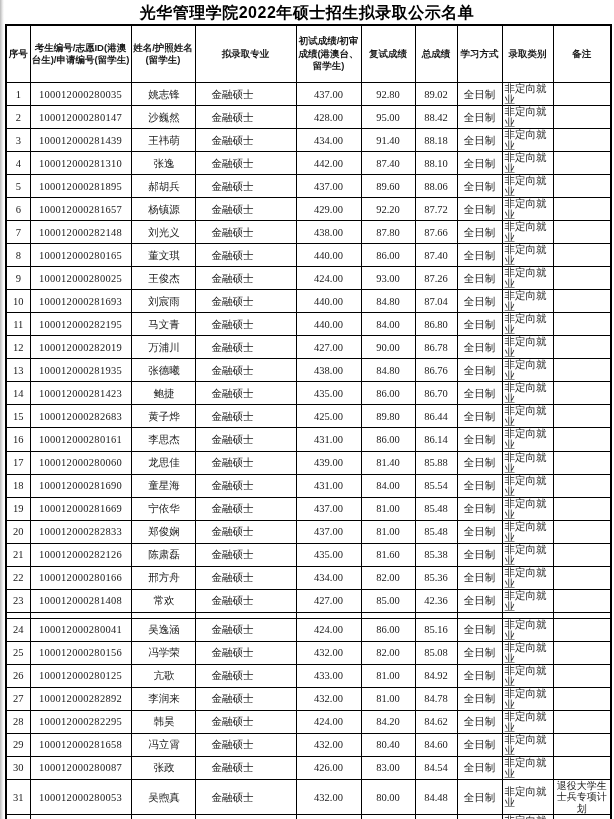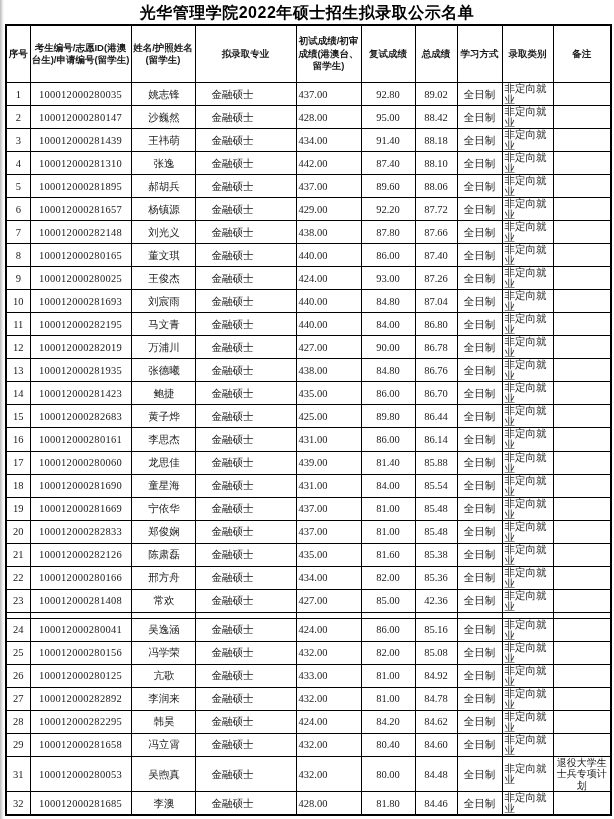--- a/index.html
+++ b/index.html
@@ -66,21 +66,21 @@
   }
   tbody tr.spacer td {
     height: 5px;
     padding: 0;
   }
   
   td.c0 { text-align: center; }                 
   td.c1 { text-align: center; letter-spacing: 0.3px; } 
   td.c2 { text-align: center; padding-left: 4px; margin-top: 30px; }
   td.c3 { text-align: left; padding-left: 16px; }
-  td.c4 { text-align: left; }                 
+  td.c4 { text-align: center; }                 
   td.c5 { text-align: center; }                 
   td.c6 { text-align: center; }                 
   td.c7 { text-align: center; }                 
   td.c8 { text-align: left; padding-left: 2px; margin-top: 20px; }
   td.c9 { text-align: center; padding-left: 2px; font-size: 10px; line-height: 1.15; } 
 </style>
 </head>
 <body>
 
 <div class="page-edge"></div>
@@ -469,20 +469,32 @@
         <td class="c2">冯立霄</td>
         <td class="c3">金融硕士</td>
         <td class="c4">432.00</td>
         <td class="c5">80.40</td>
         <td class="c6">84.60</td>
         <td class="c7">全日制</td>
         <td class="c8">非定向就业</td>
         <td class="c9"></td>
       </tr>
       <tr>
+        <td class="c0">30</td>
+        <td class="c1">100012000280087</td>
+        <td class="c2">张政</td>
+        <td class="c3">金融硕士</td>
+        <td class="c4">426.00</td>
+        <td class="c5">83.00</td>
+        <td class="c6">84.54</td>
+        <td class="c7">全日制</td>
+        <td class="c8">非定向就业</td>
+        <td class="c9"></td>
+      </tr>
+      <tr>
         <td class="c0">31</td>
         <td class="c1">100012000280053</td>
         <td class="c2">吴煦真</td>
         <td class="c3">金融硕士</td>
         <td class="c4">432.00</td>
         <td class="c5">80.00</td>
         <td class="c6">84.48</td>
         <td class="c7">全日制</td>
         <td class="c8">非定向就业</td>
         <td class="c9">退役大学生士兵专项计划</td>

